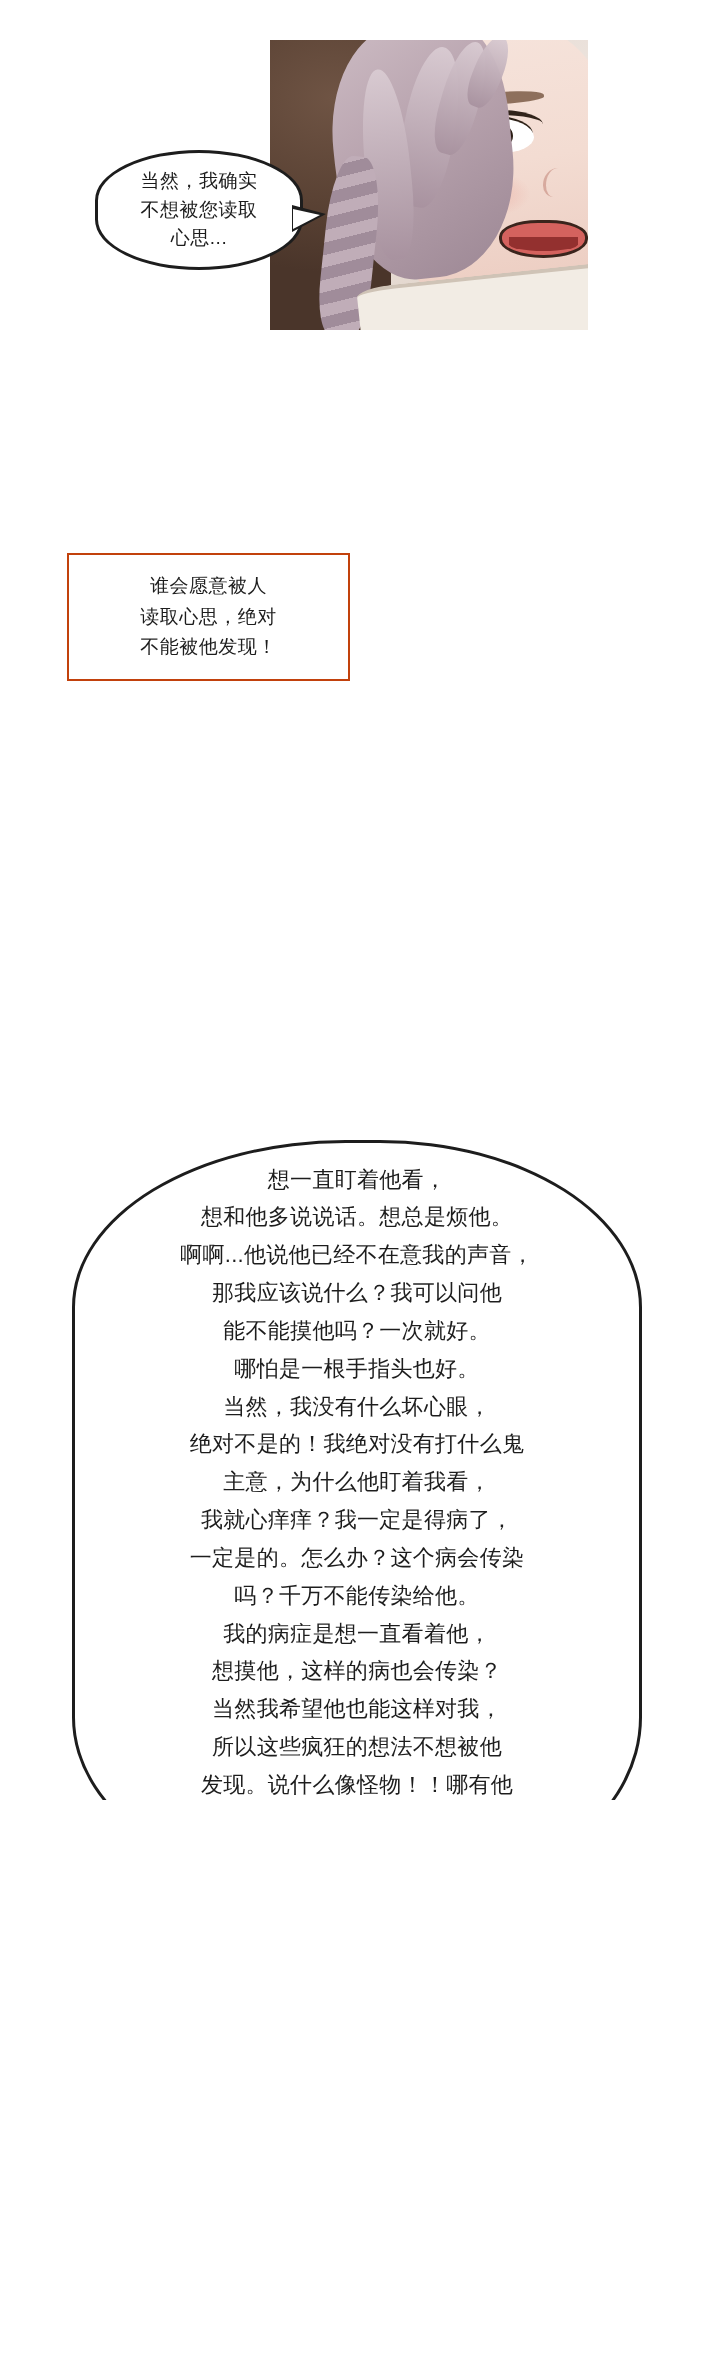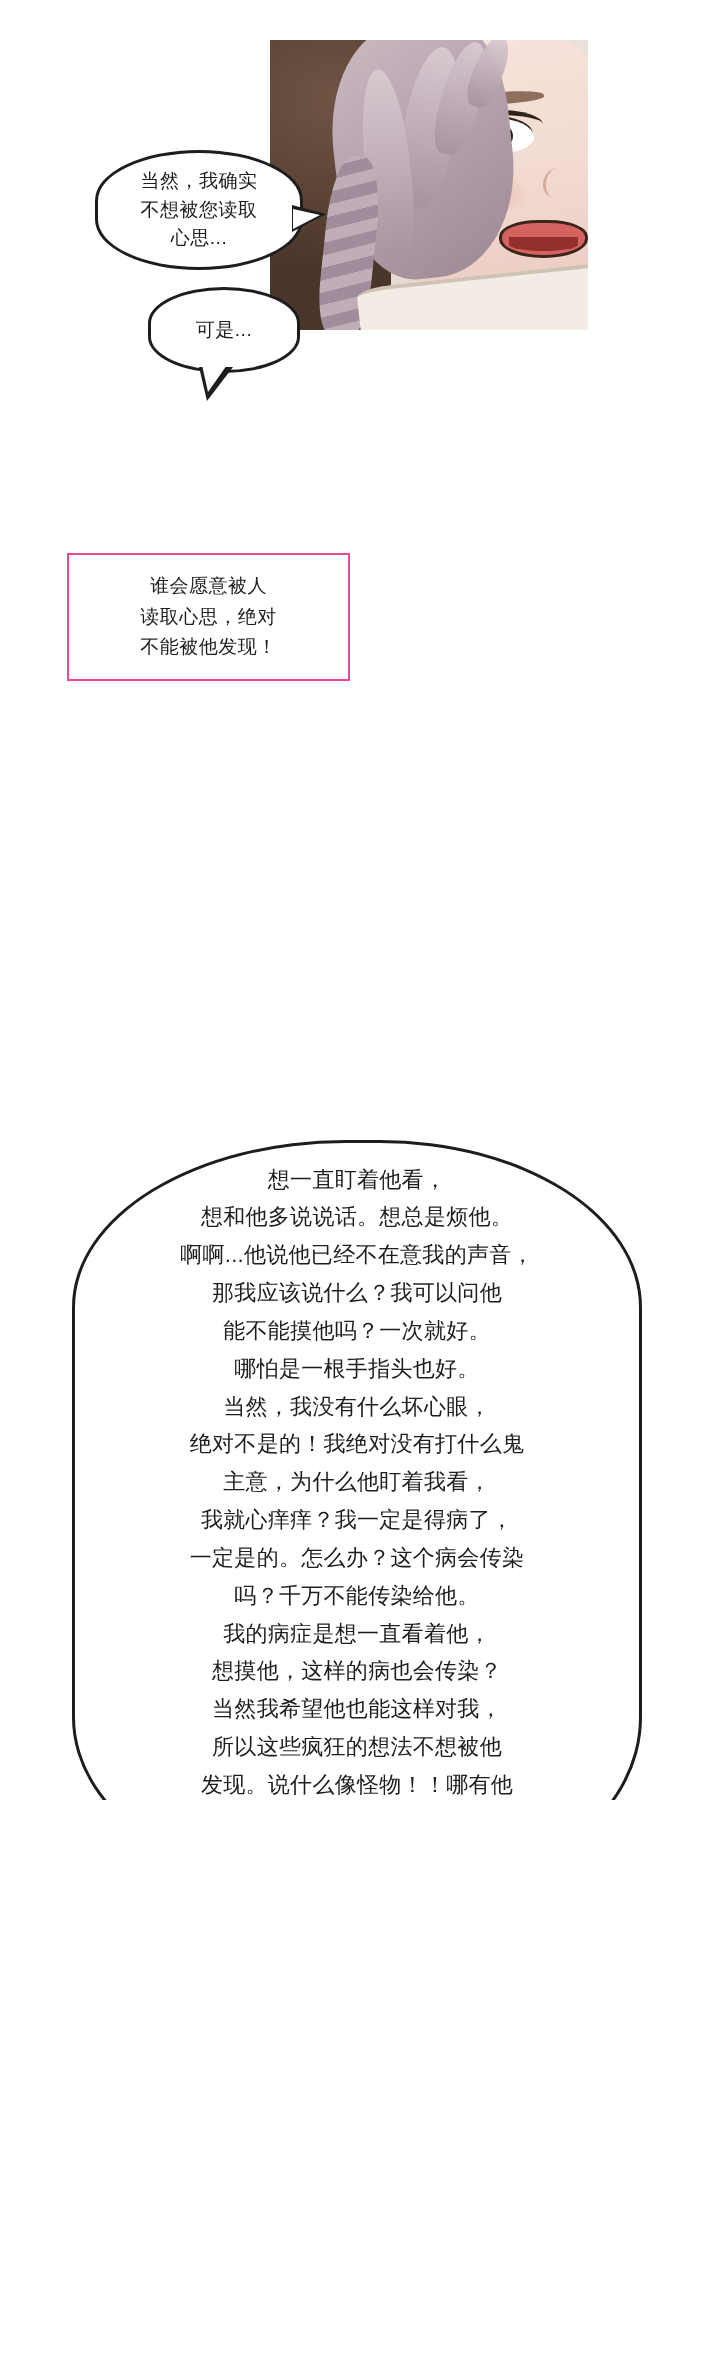--- a/index.html
+++ b/index.html
@@ -250,21 +250,21 @@
     width: 0; height: 0;
     border-top: 27px solid #ffffff;
     border-right: 19px solid transparent;
     border-left: 6px solid transparent;
   }
 
   
   .box {
     position: absolute;
     background: #ffffff;
-    border: 2px solid #ec4899;
+    border: 2px solid #c2410c;
     box-sizing: border-box;
     display: flex;
     align-items: center;
     justify-content: center;
     text-align: center;
   }
   .box p {
     margin: 0;
     font-size: 19px;
     line-height: 1.6;
@@ -578,24 +578,20 @@
     <div class="collar"></div>
   </div>
 
   <div class="bubble bubble-1">
     <p>当然，我确实
 不想被您读取
 心思...</p>
     <span class="tail"></span>
   </div>
 
-  <div class="bubble bubble-2">
-    <p>可是...</p>
-    <span class="tail"></span>
-  </div>
 
   <div class="box box-1">
     <p>谁会愿意被人
 读取心思，绝对
 不能被他发现！</p>
   </div>
 
 
   <div class="thought">
     <p>想一直盯着他看，

